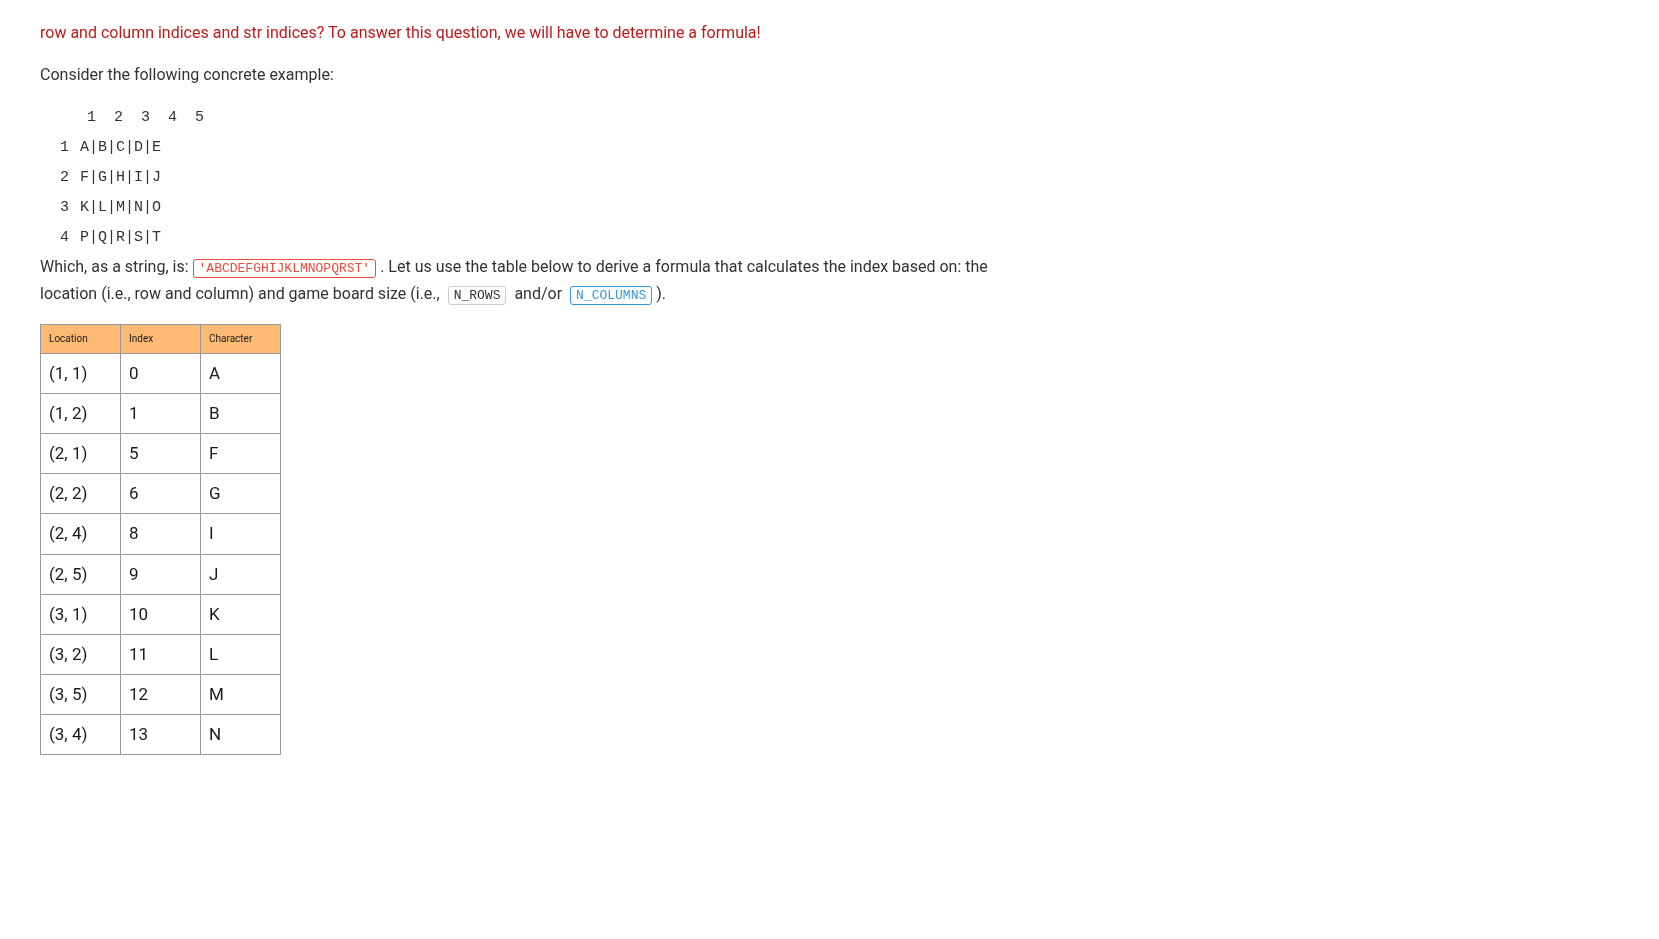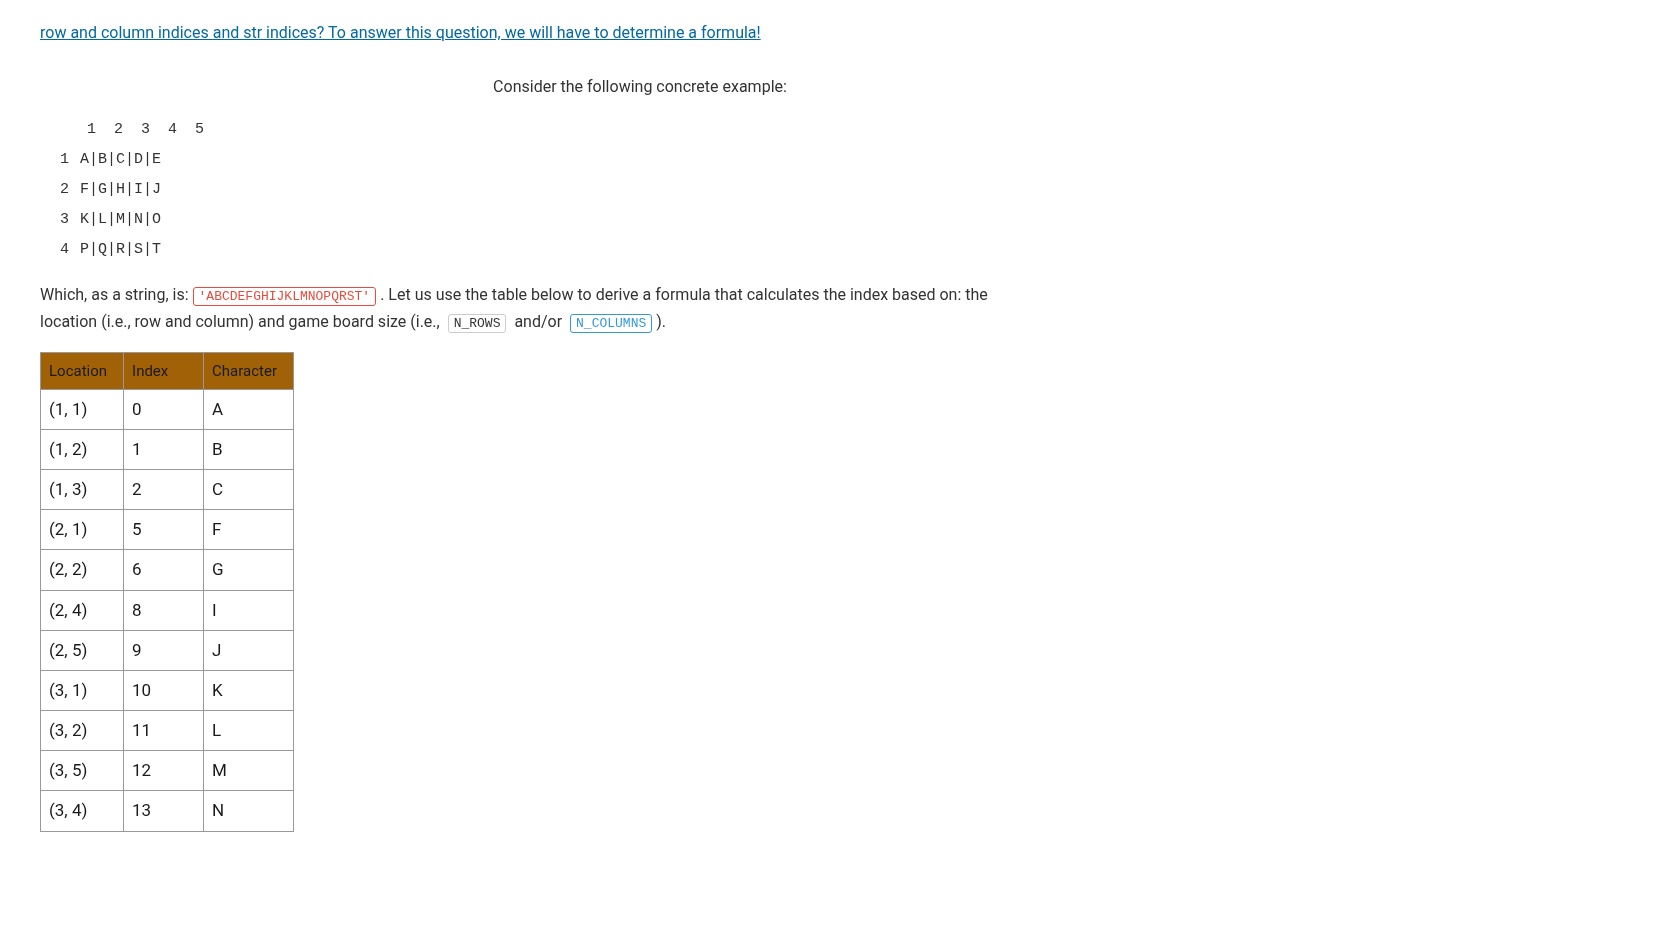--- a/index.html
+++ b/index.html
@@ -12,33 +12,30 @@
       font-size: 16px;
       color: #1a1a1a;
       background: #fff;
       padding: 20px 40px;
       line-height: 1.6;
     }
     .content-wrapper {
       max-width: 1200px;
     }
     .intro-text {
-      margin-bottom: 28px;
-      color: #0369a1;
-      text-decoration: underline;
+      margin-bottom: 16px;
+      color: #b91c1c;
     }
     .consider-text {
       margin-bottom: 16px;
       color: #333;
-      text-align: center;
     }
     .grid-display {
       font-family: 'Courier New', monospace;
       font-size: 15px;
-      margin-bottom: 16px;
       margin-left: 20px;
       color: #333;
       line-height: 2;
     }
     .grid-row {
       display: flex;
       gap: 2px;
     }
     .string-text {
       color: #333;
@@ -68,23 +65,23 @@
       font-size: 15px;
     }
     .data-table th,
     .data-table td {
       border: 1px solid #999;
       padding: 6px 16px 6px 8px;
       text-align: left;
       min-width: 80px;
     }
     .data-table th {
-      background: #a16207;
+      background: #fdba74;
       font-weight: normal;
-      font-size: 15px;
+      font-size: 10px;
     }
     .data-table td {
       font-size: 17px;
     }
   </style>
 </head>
 <body>
 
 <div class="content-wrapper">
 
@@ -139,25 +136,20 @@
           <td>(1, 1)</td>
           <td>0</td>
           <td>A</td>
         </tr>
         <tr>
           <td>(1, 2)</td>
           <td>1</td>
           <td>B</td>
         </tr>
         <tr>
-          <td>(1, 3)</td>
-          <td>2</td>
-          <td>C</td>
-        </tr>
-        <tr>
           <td>(2, 1)</td>
           <td>5</td>
           <td>F</td>
         </tr>
         <tr>
           <td>(2, 2)</td>
           <td>6</td>
           <td>G</td>
         </tr>
         <tr>

